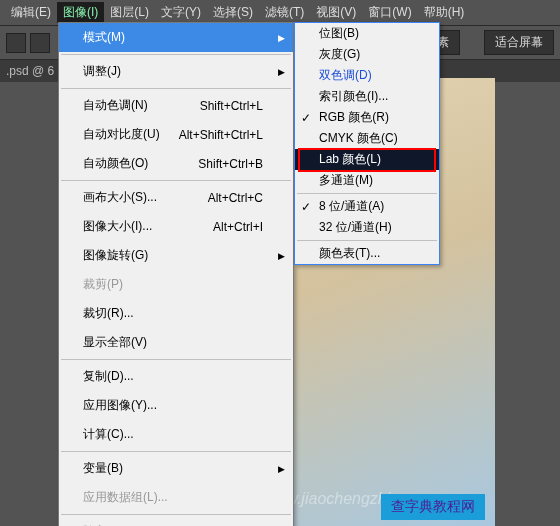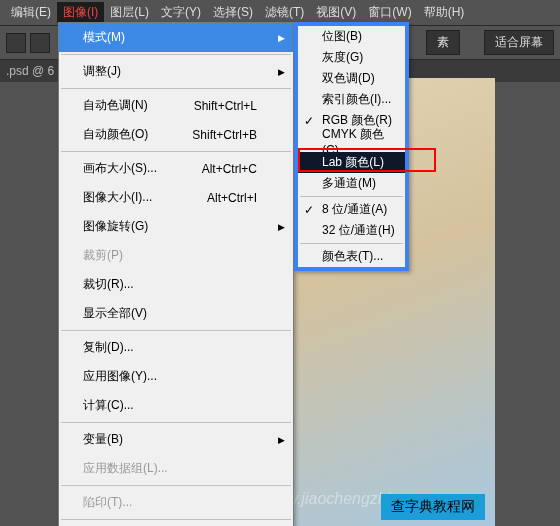--- a/index.html
+++ b/index.html
@@ -1,38 +1,38 @@
 <!DOCTYPE html>
 <html><head>
 <meta charset="utf-8">
 <style>
 *{margin:0;padding:0;box-sizing:border-box;font-family:"Microsoft YaHei",sans-serif;font-size:12px}
 body{background:#535353;width:560px;height:526px;overflow:hidden;position:relative}
 .menubar{background:#535353;height:26px;display:flex;align-items:center;padding-left:5px;border-bottom:1px solid #2a2a2a}
 .menu-item{color:#ddd;padding:2px 6px;cursor:default}
-.menu-item.active{background:#1d1d1d;color:#ef4444}
+.menu-item.active{background:#1d1d1d;color:#86efac}
 .toolbar{background:#535353;height:34px;border-bottom:1px solid #2a2a2a;display:flex;align-items:center;padding-left:6px;gap:4px}
 .tool-icon{width:20px;height:20px;background:#3a3a3a;border:1px solid #222}
 .btn{background:#333;color:#ddd;border:1px solid #222;padding:3px 10px;margin-left:auto}
 .btn+.btn{margin-left:20px;margin-right:6px}
 .tabbar{background:#3a3a3a;height:22px;display:flex;align-items:center;padding-left:6px;color:#bbb}
 .canvas{position:absolute;top:78px;left:65px;width:430px;height:448px;background:linear-gradient(160deg,#e8d9b8 0%,#d4c29e 50%,#a8c8e0 100%)}
 .watermark{position:absolute;bottom:18px;right:70px;color:rgba(255,255,255,.4);font-size:16px;font-style:italic}
-.brand{position:absolute;bottom:6px;right:10px;background:#1a9dd9;color:#000000;padding:4px 10px;font-size:14px}
+.brand{position:absolute;bottom:6px;right:10px;background:#1a9dd9;color:#4c1d95;padding:4px 10px;font-size:14px}
 .dropdown{position:absolute;top:22px;left:58px;width:236px;background:#f0f0f0;border:1px solid #7a7a7a;box-shadow:2px 2px 4px rgba(0,0,0,.3)}
 .drop-item{display:flex;align-items:center;height:29px;padding:0 20px 0 24px;color:#000;position:relative}
 .drop-item.hi{background:#3c8ae6;color:#fff}
 .drop-item.disabled{color:#999}
 .drop-item .arrow{position:absolute;right:8px;font-size:9px}
-.drop-item .sc{position:absolute;right:36px}
+.drop-item .sc{position:absolute;right:30px}
 .sep{height:1px;background:#c0c0c0;margin:2px 2px}
-.submenu{position:absolute;top:22px;left:294px;width:115px;background:#f0f0f0;border:4px solid #3b82f6;box-shadow:2px 2px 4px rgba(0,0,0,.3)}
+.submenu{position:absolute;top:22px;left:294px;width:146px;background:#f0f0f0;border:1px solid #3b82f6;box-shadow:2px 2px 4px rgba(0,0,0,.3)}
 .sub-item{display:flex;align-items:center;height:21px;padding:0 10px 0 24px;color:#000;position:relative}
 .sub-item.hi{background:#0f172a;color:#fff}
-.sub-item.disabled{color:#000000}
+.sub-item.disabled{color:#1d4ed8}
 .check{position:absolute;left:6px}
 .redbox{position:absolute;border:2px solid red;pointer-events:none}
 </style>
 </head>
 <body>
 
 <div class="menubar">
     <span class="menu-item">编辑(E)</span>
     <span class="menu-item active">图像(I)</span>
     <span class="menu-item">图层(L)</span>
@@ -62,20 +62,24 @@
     </div>
     <div class="sep"></div>
     <div class="drop-item">
       <span>调整(J)</span>
       <span class="arrow">▶</span>
     </div>
     <div class="sep"></div>
     <div class="drop-item">
       <span>自动色调(N)</span>
       <span class="sc">Shift+Ctrl+L</span>
+    </div>
+    <div class="drop-item">
+      <span>自动对比度(U)</span>
+      <span class="sc">Alt+Shift+Ctrl+L</span>
     </div>
     <div class="drop-item">
       <span>自动颜色(O)</span>
       <span class="sc">Shift+Ctrl+B</span>
     </div>
     <div class="sep"></div>
     <div class="drop-item">
       <span>画布大小(S)...</span>
       <span class="sc">Alt+Ctrl+C</span>
     </div>

